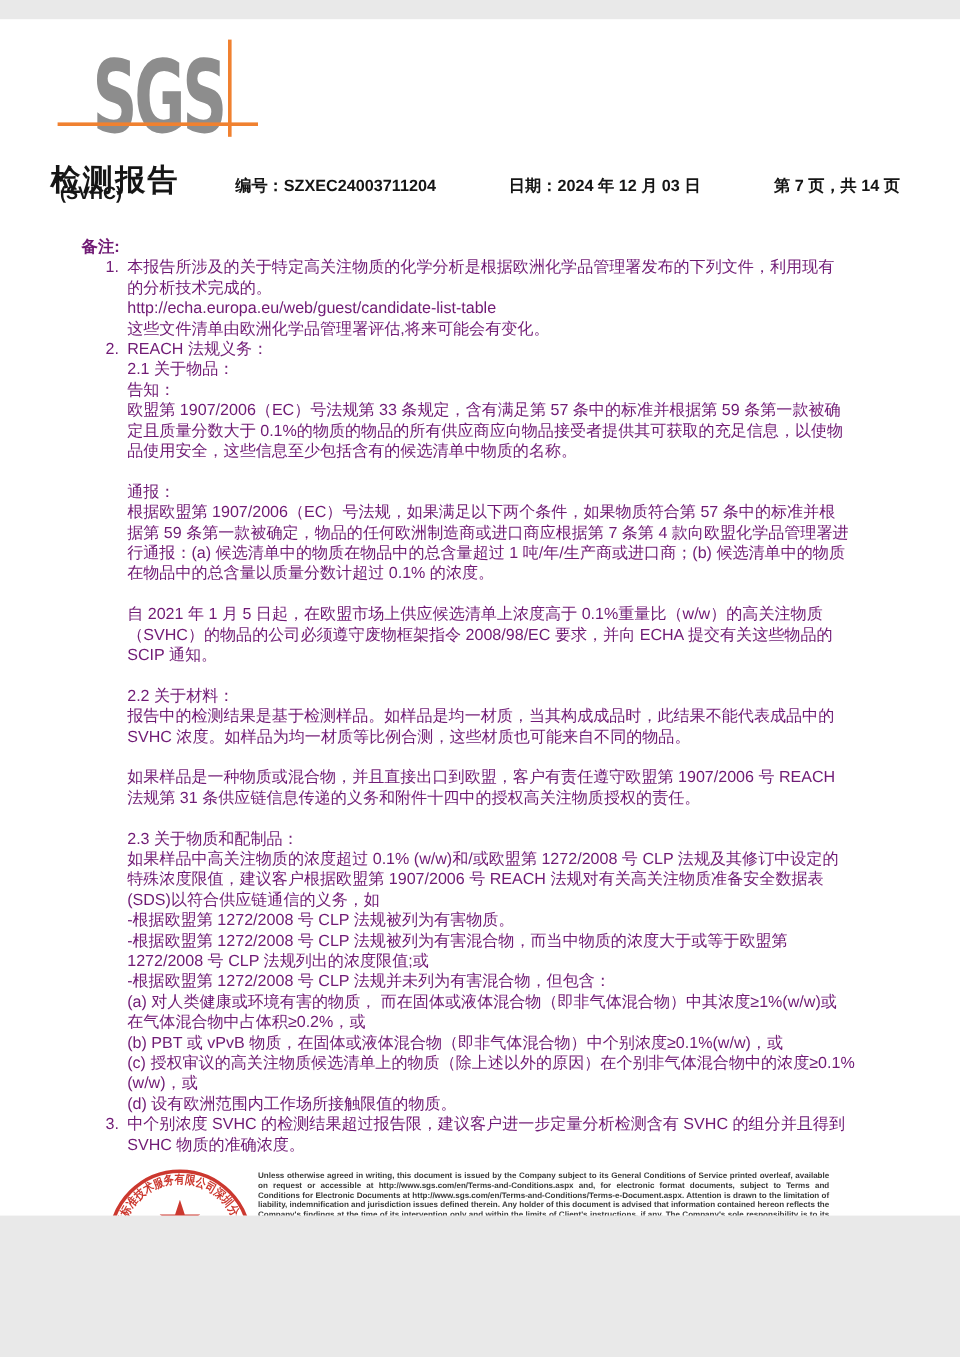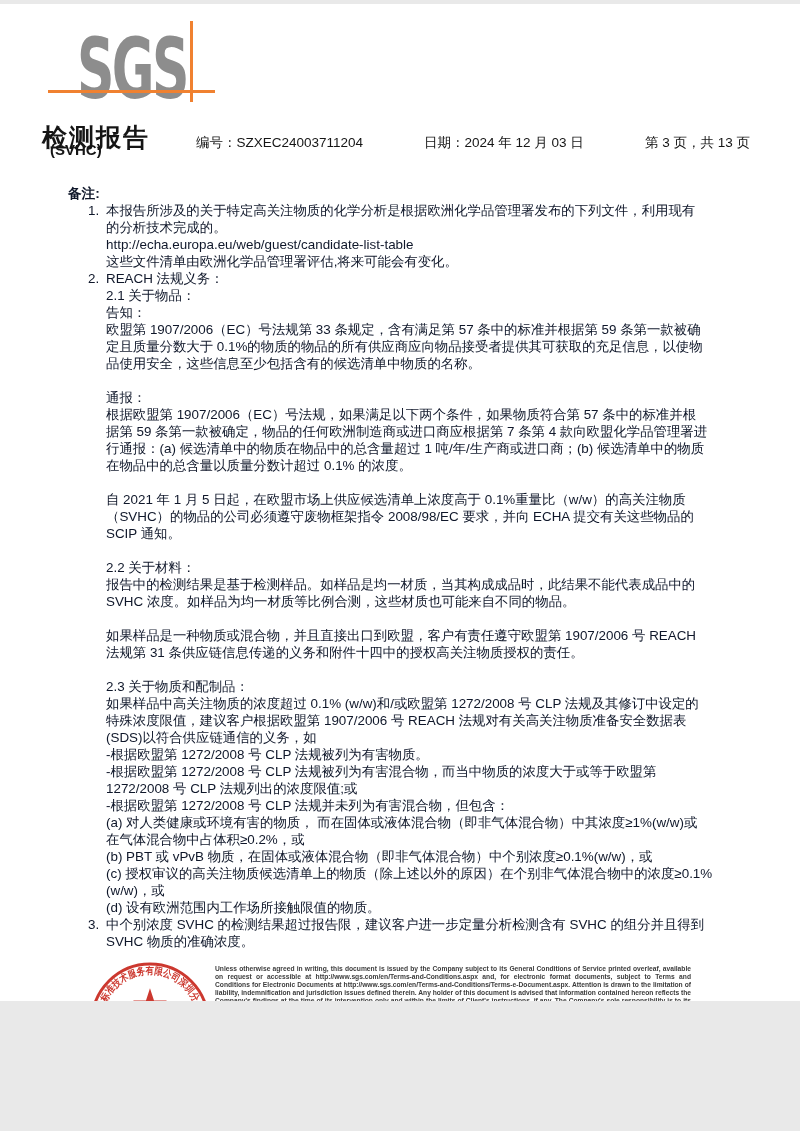--- a/index.html
+++ b/index.html
@@ -1,33 +1,33 @@
 <!DOCTYPE html>
 <html><head>
 <meta charset="utf-8">
 <style>
   html,body{margin:0;padding:0;background:#e9e9e9}
-  .page{position:relative;width:800px;height:997px;margin:4px auto;background:#ffffff;overflow:hidden;
+  .page{position:relative;width:800px;height:997px;margin:16px auto;background:#ffffff;overflow:hidden;
         font-family:"Liberation Sans",sans-serif;color:#151515}
   .abs{position:absolute}
 
   
   .sgs-logo{left:77px;top:24px;font-family:"DejaVu Sans",sans-serif;font-weight:700;
             font-size:80px;line-height:1;color:#8d8d8d;letter-spacing:-4px;
             transform:scale(.65,1.05);transform-origin:left top;}
   .logo-underline{left:48px;top:86px;width:167px;height:3px;background:#f08130}
   .logo-vline{left:190px;top:17px;width:3px;height:81px;background:#f08130}
 
   .report-title{left:42px;top:117px;font-size:25px;font-weight:700;letter-spacing:2px}
   .report-subtitle{left:50px;top:137px;font-size:15px;font-weight:700}
-  .meta{top:130px;font-size:13.5px;font-weight:400;white-space:nowrap}
+  .meta{top:130px;font-size:13.5px;font-weight:700;white-space:nowrap}
   .meta-no{left:196px}.meta-date{left:424px}.meta-page{left:645px}
 
   
-  .notes{left:68px;top:181px;width:676px;font-size:13.4px;line-height:17px;color:#0f172a}
+  .notes{left:68px;top:181px;width:676px;font-size:13.4px;line-height:17px;color:#701a75}
   .note-head{font-weight:700;font-size:13.6px}
   .note-item{display:flex;margin-left:20px}
   .note-num{flex:none;width:18px}
   .note-body{white-space:pre-line;flex:1}
 
   
   .stamp-svg{left:88px;top:956px;opacity:.92}
   .lab-names{left:88px;top:1042px;color:#e8821e;font-size:6.2px;line-height:1.55;white-space:nowrap}
   .legal-col{left:215px;top:961px;width:476px}
   .legal-text{font-size:6.7px;line-height:1.18;font-weight:700;color:#3b3b3b;text-align:justify;white-space:pre-line}
@@ -50,21 +50,21 @@
 
   <div class="abs sgs-logo">SGS</div>
   <div class="abs logo-underline"></div>
   <div class="abs logo-vline"></div>
 
   <div class="abs report-title">检测报告</div>
   <div class="abs report-subtitle">(SVHC)</div>
 
   <div class="abs meta meta-no"><span>编号：</span><span>SZXEC24003711204</span></div>
   <div class="abs meta meta-date"><span>日期：</span><span>2024 年 12 月 03 日</span></div>
-  <div class="abs meta meta-page">第 3 页，共 13 页</div>
+  <div class="abs meta meta-page">第 7 页，共 14 页</div>
 
   <div class="abs notes">
     <div class="note-head">备注:</div>
 
     <div class="note-item">
       <div class="note-num">1.</div>
       <div class="note-body">本报告所涉及的关于特定高关注物质的化学分析是根据欧洲化学品管理署发布的下列文件，利用现有
 的分析技术完成的。
 http://echa.europa.eu/web/guest/candidate-list-table
 这些文件清单由欧洲化学品管理署评估,将来可能会有变化。</div>

